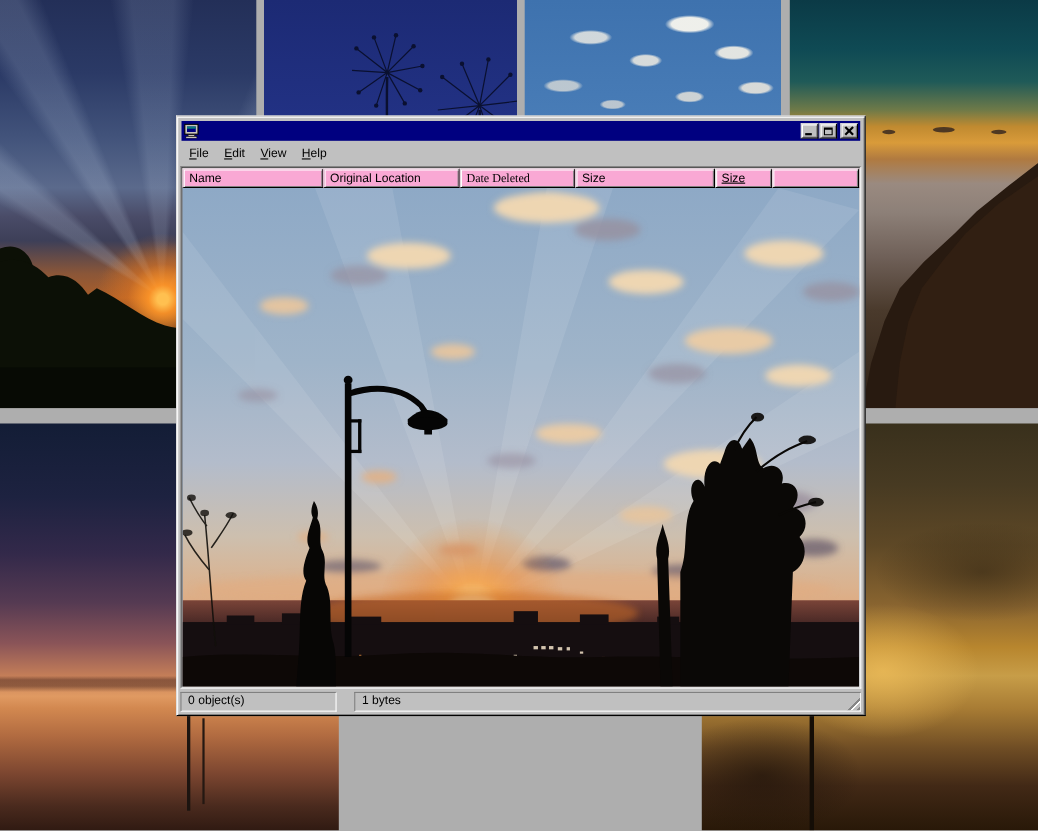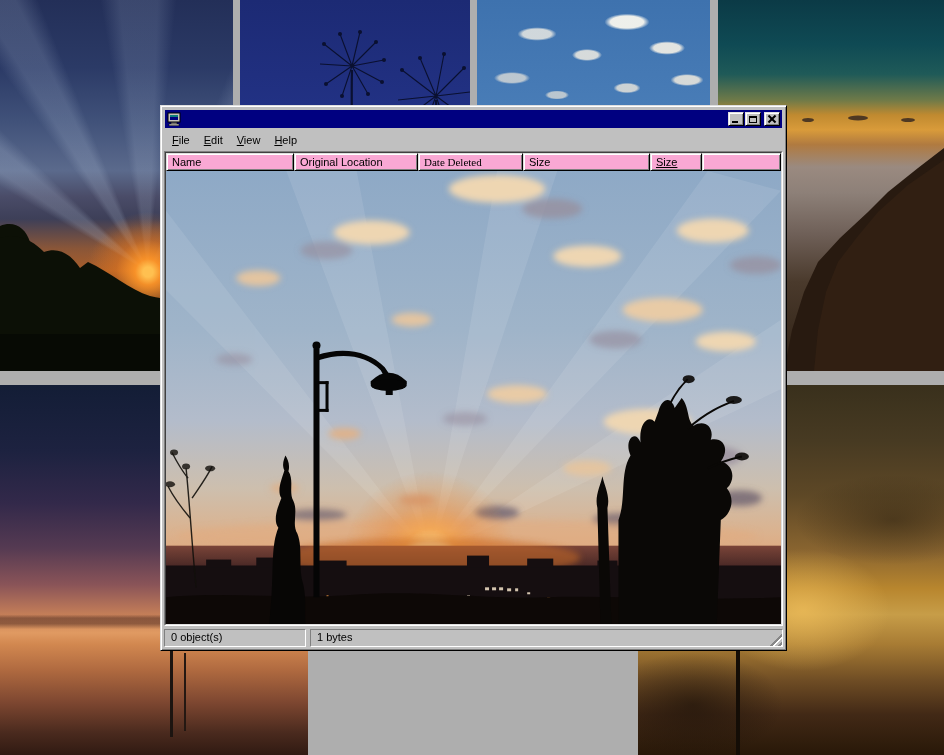--- a/index.html
+++ b/index.html
@@ -89,21 +89,21 @@
     box-shadow:inset 1px 1px 0 #fff, inset -1px -1px 0 #808080;background:#f9a8d4;}
   .hc-name{width:128px;}
   .hc-loc{width:124px;}
   .hc-date{width:105px;font-family:Liberation Serif, serif;}
   .hc-type{width:127px;}
   .hc-size{width:52px;text-decoration:underline;}
   .hc-fill{flex:1;}
   .photo-area{flex:1;min-height:0;position:relative;background:#8ea9c6;}
   .photo-area svg{position:absolute;left:0;top:0;width:100%;height:100%;}
 
-  .statusbar{height:18px;flex:0 0 18px;margin-top:3px;display:flex;gap:4px;position:relative;}
+  .statusbar{height:18px;flex:0 0 18px;margin-top:3px;display:flex;gap:16px;position:relative;}
   .spanel{box-sizing:border-box;border:1px solid;border-color:#808080 #fff #fff #808080;
     font-size:11px;color:#000;padding:1px 6px;white-space:nowrap;overflow:hidden;}
   .sp1{width:142px;flex:0 0 142px;}
   .sp2{flex:1;}
   .grip{position:absolute;right:1px;bottom:1px;width:13px;height:13px;
     background:repeating-linear-gradient(-45deg,#fff 0 1px,#868686 1px 3px,#c0c0c0 3px 5.5px);
     clip-path:polygon(100% 0,100% 100%,0 100%);}
 </style>
 </head>
 <body>

